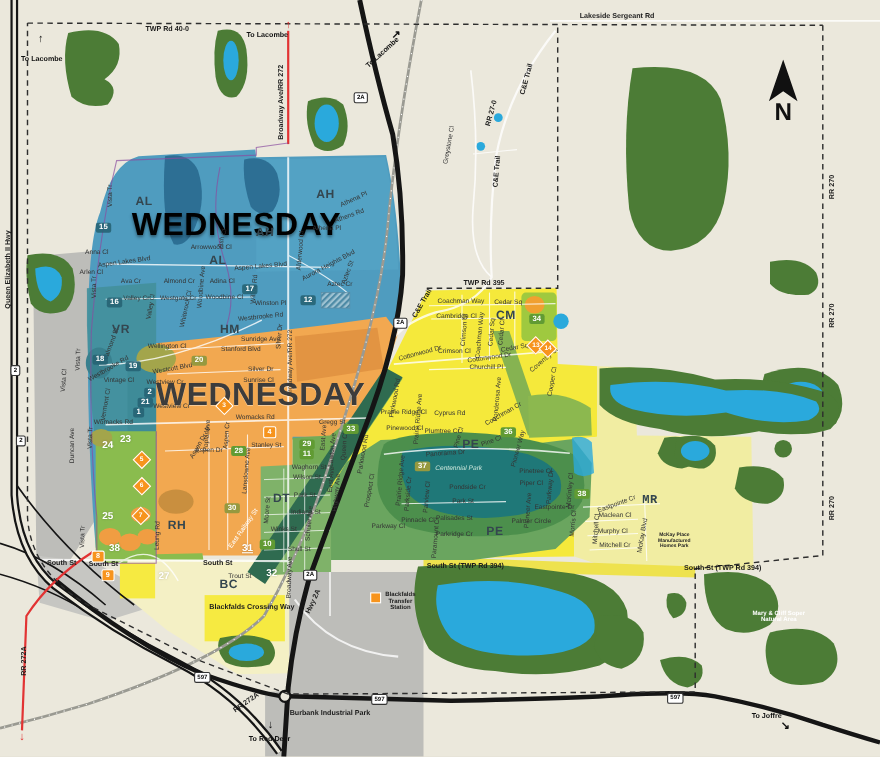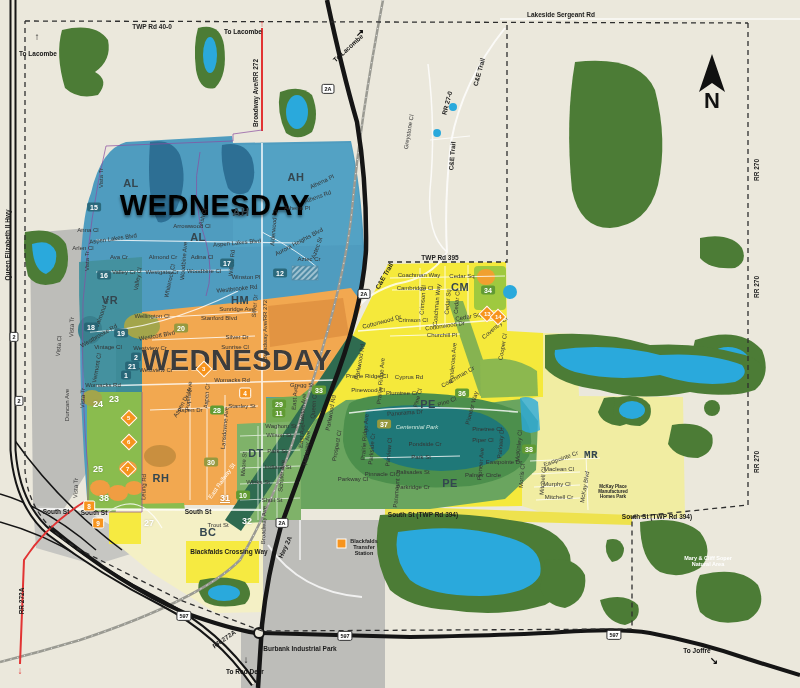--- a/index.html
+++ b/index.html
@@ -373,21 +373,21 @@
       <span class="lbl k-s" style="left: 557px; top: 484px;">Murphy Cl</span>
       <span class="lbl k-s" style="left: 559px; top: 497px;">Mitchell Cr</span>
       <span class="lbl k-s" style="--r: -85deg; left: 543px; top: 481px;">Mitchell Cl</span>
       <span class="lbl k-s" style="--r: -80deg; left: 585px; top: 487px;">McKay Blvd</span>
       <span class="lbl k-s" style="--r: -80deg; left: 409px; top: 132px;">Greystone Cl</span>
       <span class="lbl k-zl" style="left: 296px; top: 177px;">AH</span>
       <span class="lbl k-zl" style="left: 241px; top: 212px;">AH</span>
       <span class="lbl k-zl" style="left: 131px; top: 183px;">AL</span>
       <span class="lbl k-zl" style="left: 198px; top: 237px;">AL</span>
       <span class="lbl k-zl" style="left: 110px; top: 300px;">VR</span>
-      <span class="lbl k-zl" style="left: 240px; top: 300px;">HM</span>
+      <span class="lbl k-zl" style="left: 209px; top: 300px;">HM</span>
       <span class="lbl k-zl" style="left: 161px; top: 478px;">RH</span>
       <span class="lbl k-zl" style="left: 256px; top: 453px;">DT</span>
       <span class="lbl k-zl" style="left: 460px; top: 287px;">CM</span>
       <span class="lbl k-zl" style="left: 428px; top: 404px;">PE</span>
       <span class="lbl k-zl" style="left: 450px; top: 483px;">PE</span>
       <span class="lbl k-zl" style="left: 591px; top: 455px; font-family: Liberation Mono, monospace;">MR</span>
       <span class="lbl k-zl" style="left: 208px; top: 532px;">BC</span>
       <span class="badge b-teal" style="left: 94px; top: 207px;">15</span>
       <span class="badge b-teal" style="left: 104px; top: 275px;">16</span>
       <span class="badge b-teal" style="left: 227px; top: 263px;">17</span>

